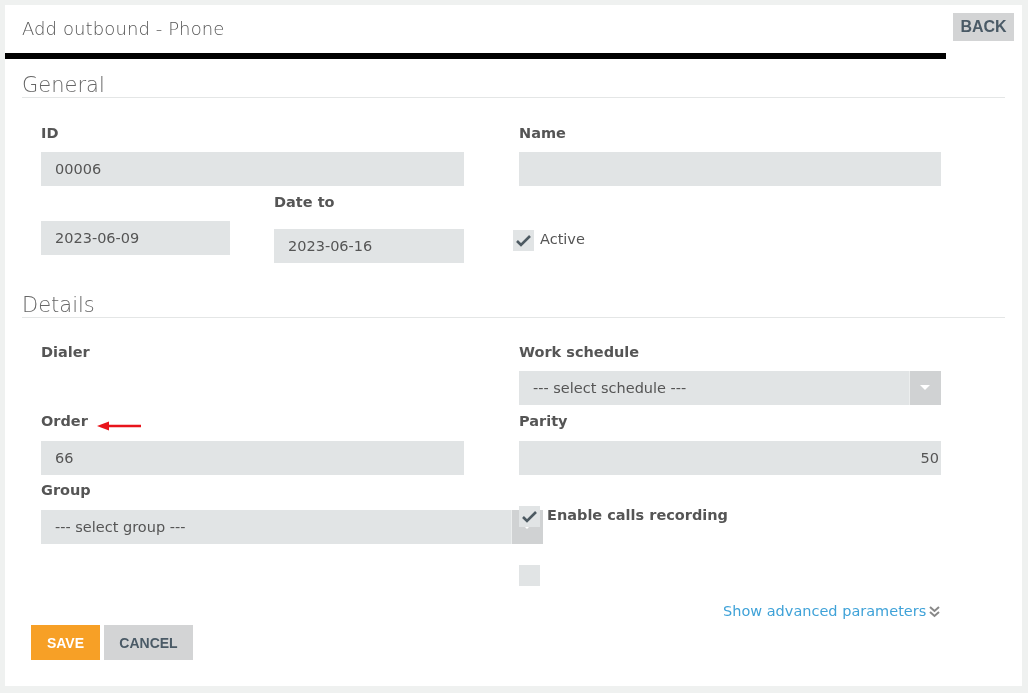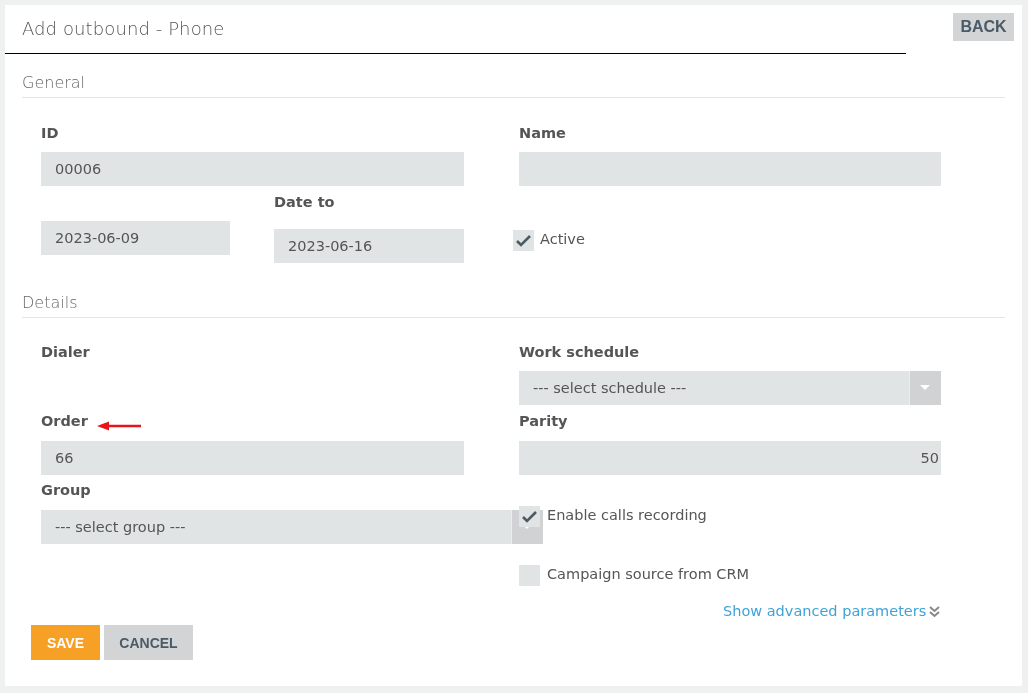--- a/index.html
+++ b/index.html
@@ -1,32 +1,32 @@
 <!DOCTYPE html>
 <html><head>
 <meta charset="utf-8">
 <style>
   html, body { margin:0; padding:0; }
   body { width:1028px; height:693px; background:#eff1f0; position:relative; overflow:hidden; font-family:"DejaVu Sans", sans-serif; color:#555; }
   .panel { position:absolute; left:5px; top:5px; width:1017px; height:681px; background:#fff; }
-  .header { position:absolute; left:0; top:0; width:901px; height:48px; border-bottom:1px solid #000000; }
+  .header { position:absolute; left:0; top:0; width:901px; height:48px; border-bottom:6px solid #000000;padding-left:40px; }
   .title { position:absolute; left:17px; top:13px; font-size:18px; font-weight:300; color:#555; letter-spacing:0.1px; }
   .back-btn { position:absolute; left:948px; top:8px; width:61px; height:28px; background:#d3d4d5; border:none; color:#4a5a66; font-family:"Liberation Sans", sans-serif; font-weight:bold; font-size:16px; padding:0; cursor:pointer; }
-  .section-title { position:absolute; left:17px; font-size:16px; font-weight:300; color:#666; }
+  .section-title { position:absolute; left:17px; font-size:21px; font-weight:300; color:#666; }
   .section-line { position:absolute; left:17px; width:983px; height:1px; background:#e4e6e6; }
   .label { position:absolute; font-size:14.5px; font-weight:bold; color:#555; }
   .input { position:absolute; height:34px; background:#e1e4e5; box-sizing:border-box; padding-left:14px; line-height:34px; font-size:14.5px; color:#555; border:none; outline:none; font-family:"DejaVu Sans", sans-serif; }
   .select { position:absolute; height:34px; background:#e1e4e5; }
   .select .value { position:absolute; left:14px; top:0; line-height:34px; font-size:14.5px; color:#555; }
   .select .arrow { position:absolute; right:0; top:0; width:31px; height:34px; background:#d0d2d3; border-left:1px solid #eceeee; }
   .select .arrow::after { content:""; position:absolute; left:10px; top:14px; border-left:5px solid transparent; border-right:5px solid transparent; border-top:5px solid #fff; }
   .checkbox { position:absolute; width:21px; height:21px; background:#e1e4e5; }
   .checkbox svg { position:absolute; left:3px; top:4px; }
   .cb-label { position:absolute; font-size:14.5px; color:#555; }
-  .cb-label.bold { font-weight:normal;text-align:right; }
+  .cb-label.bold { font-weight:bold;text-align:right; }
   .link { position:absolute; font-size:14.5px; color:#3fa2d8; text-decoration:none; cursor:pointer; }
   .link .chev { display:inline-block; margin-left:3px; vertical-align:middle; }
   .save-btn { position:absolute; left:26px; top:620px; width:69px; height:35px; background:#f7a026; border:none; color:#fff; font-family:"Liberation Sans", sans-serif; font-weight:bold; font-size:14px; cursor:pointer; }
   .cancel-btn { position:absolute; left:99px; top:620px; width:89px; height:35px; background:#d3d4d5; border:none; color:#4a5a66; font-family:"Liberation Sans", sans-serif; font-weight:bold; font-size:14px; cursor:pointer; }
   .arrow-annot { position:absolute; left:92px; top:416px; }
 </style>
 </head>
 <body>
 
 <div class="panel">
@@ -85,21 +85,20 @@
   </div>
 
   <div class="checkbox" style="left:514px; top:501px;">
     <svg width="15" height="13" viewBox="0 0 15 13">
         <path d="M1 7 L5 11 L14 2" stroke="#4d5a62" stroke-width="2.6" fill="none"></path>
       </svg>
   </div>
   <span class="cb-label bold" style="left:542px; top:502px;">Enable calls recording</span>
 
   <div class="checkbox" style="left:514px; top:560px;"></div>
-  <span class="cb-label bold" style="left:542px; top:561px;">Campaign source from CRM</span>
 
   <a class="link" style="left:718px; top:598px;">
     <span>Show advanced parameters</span><svg class="chev" width="11" height="12" viewBox="0 0 11 12">
         <path d="M1 1 L5.5 5 L10 1 M1 6 L5.5 10 L10 6" stroke="#888" stroke-width="2" fill="none"></path>
       </svg>
   </a>
 
   <button class="save-btn">SAVE</button>
   <button class="cancel-btn">CANCEL</button>
 </div>

